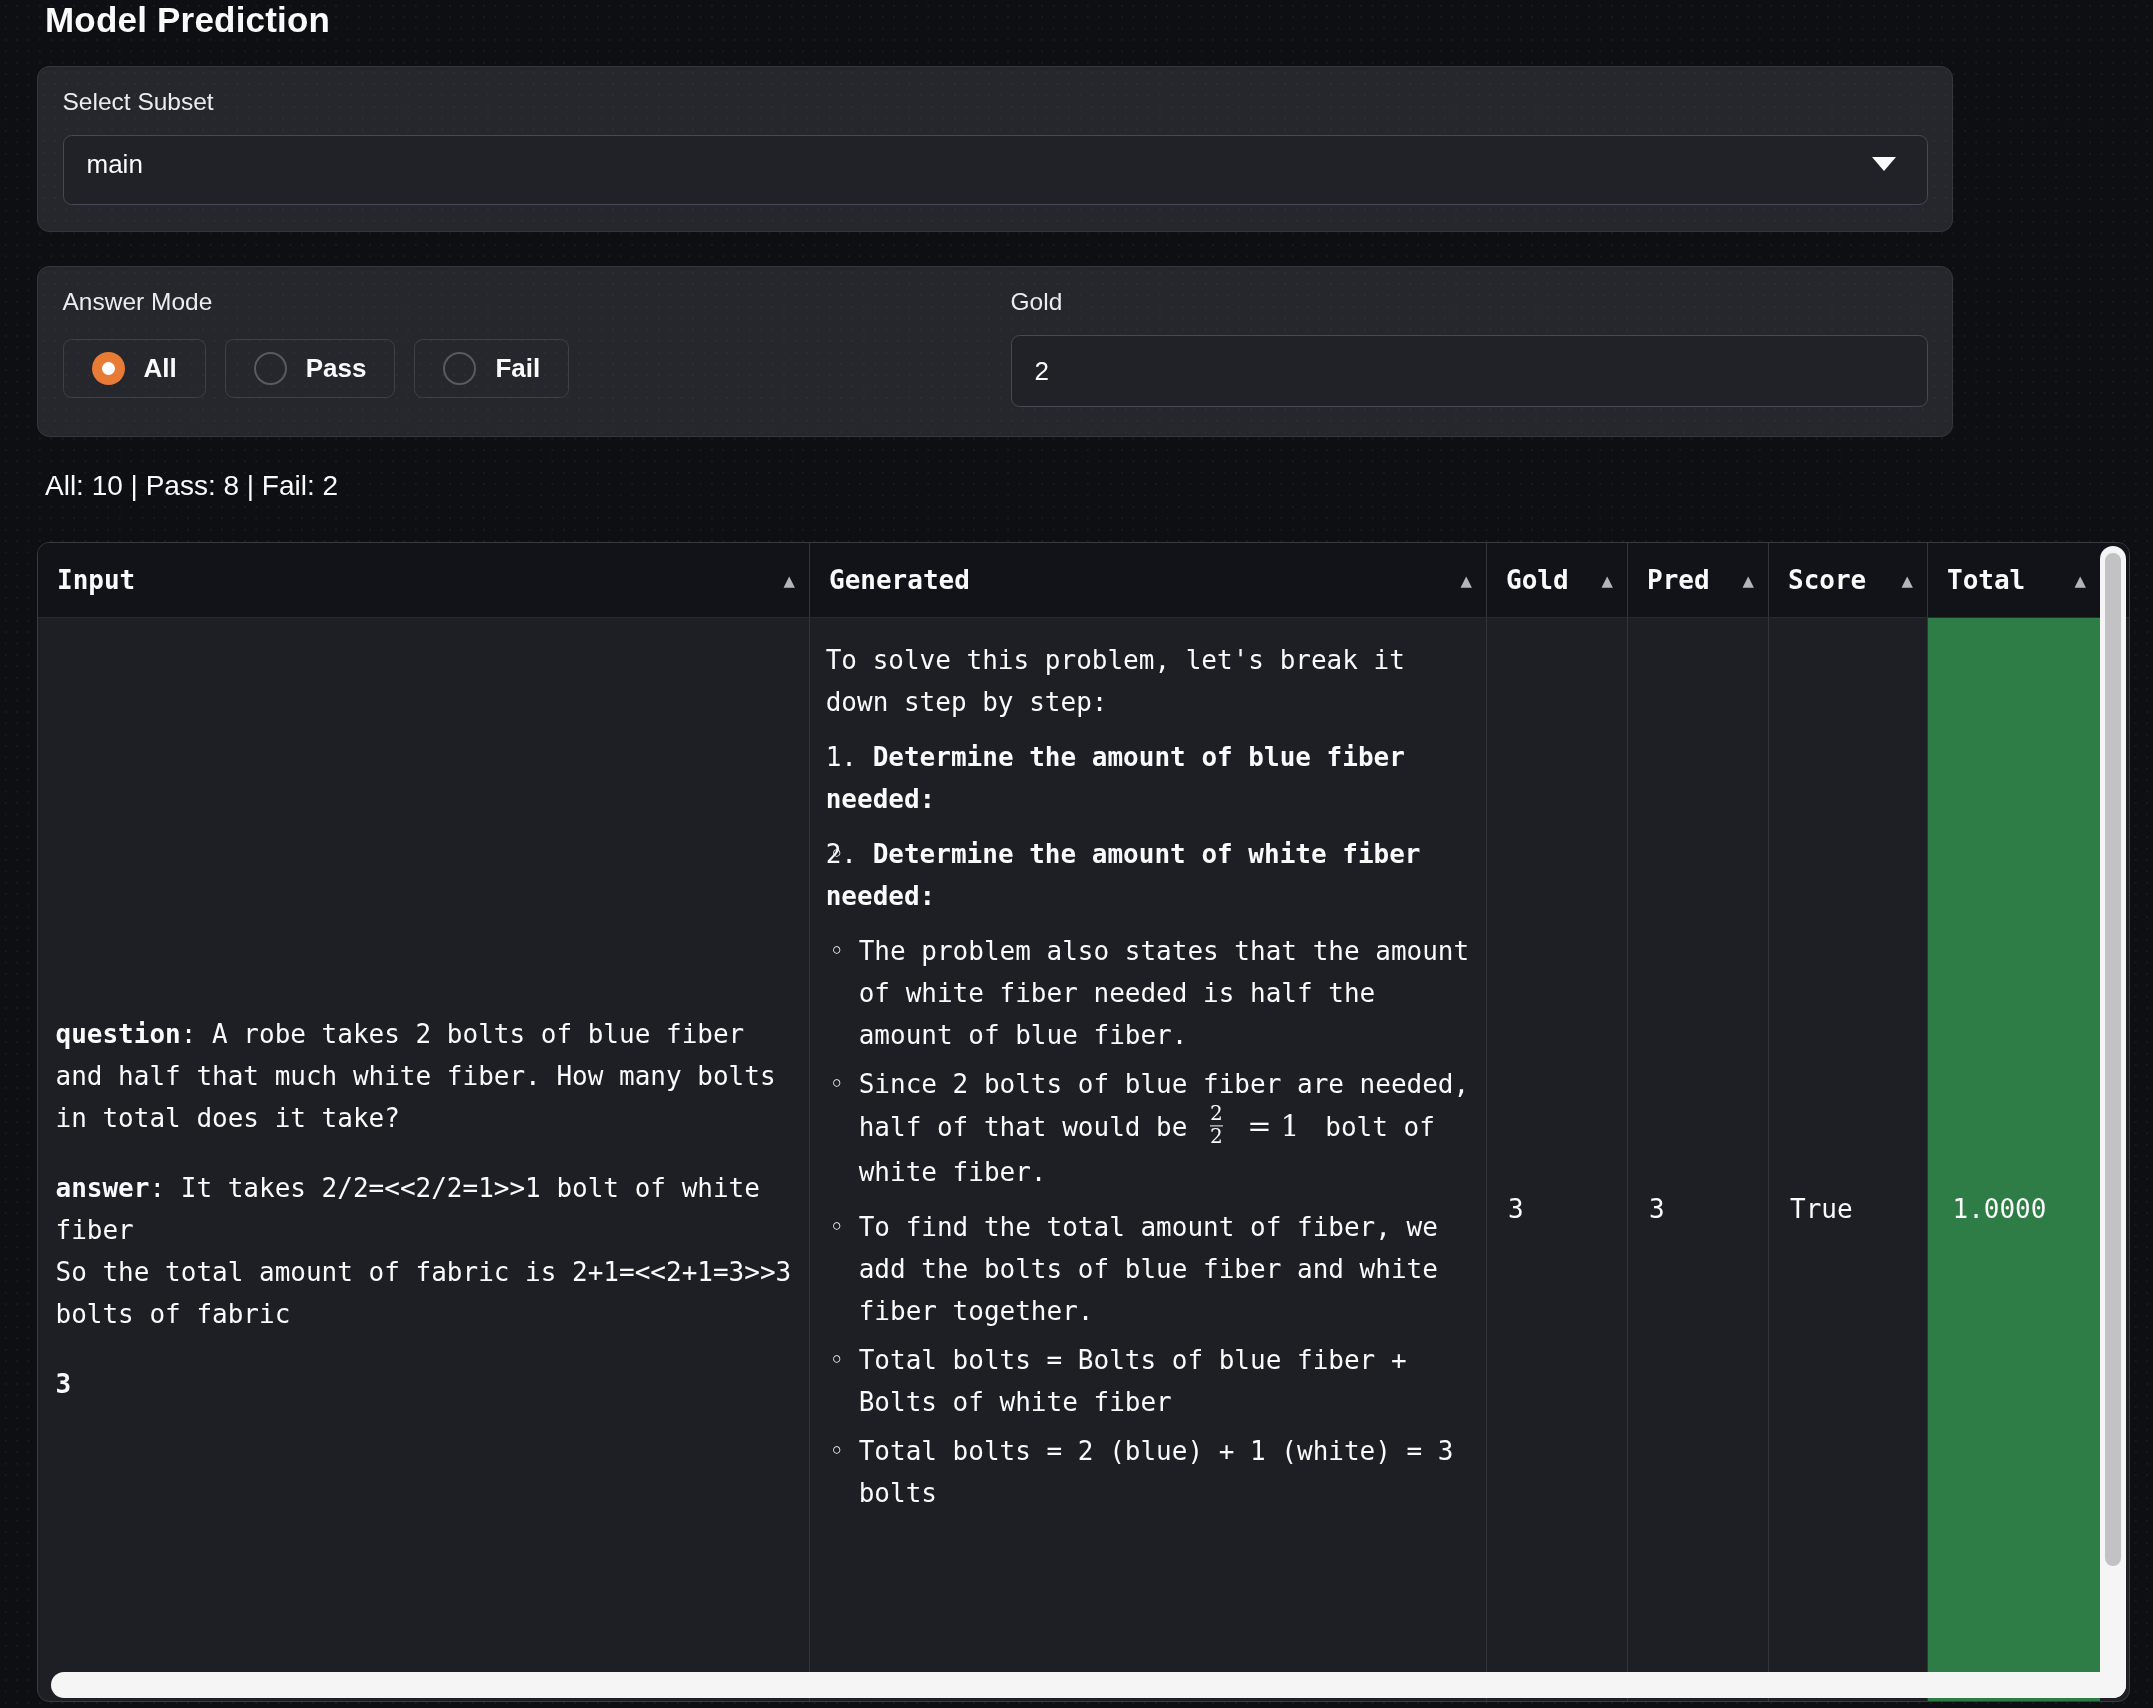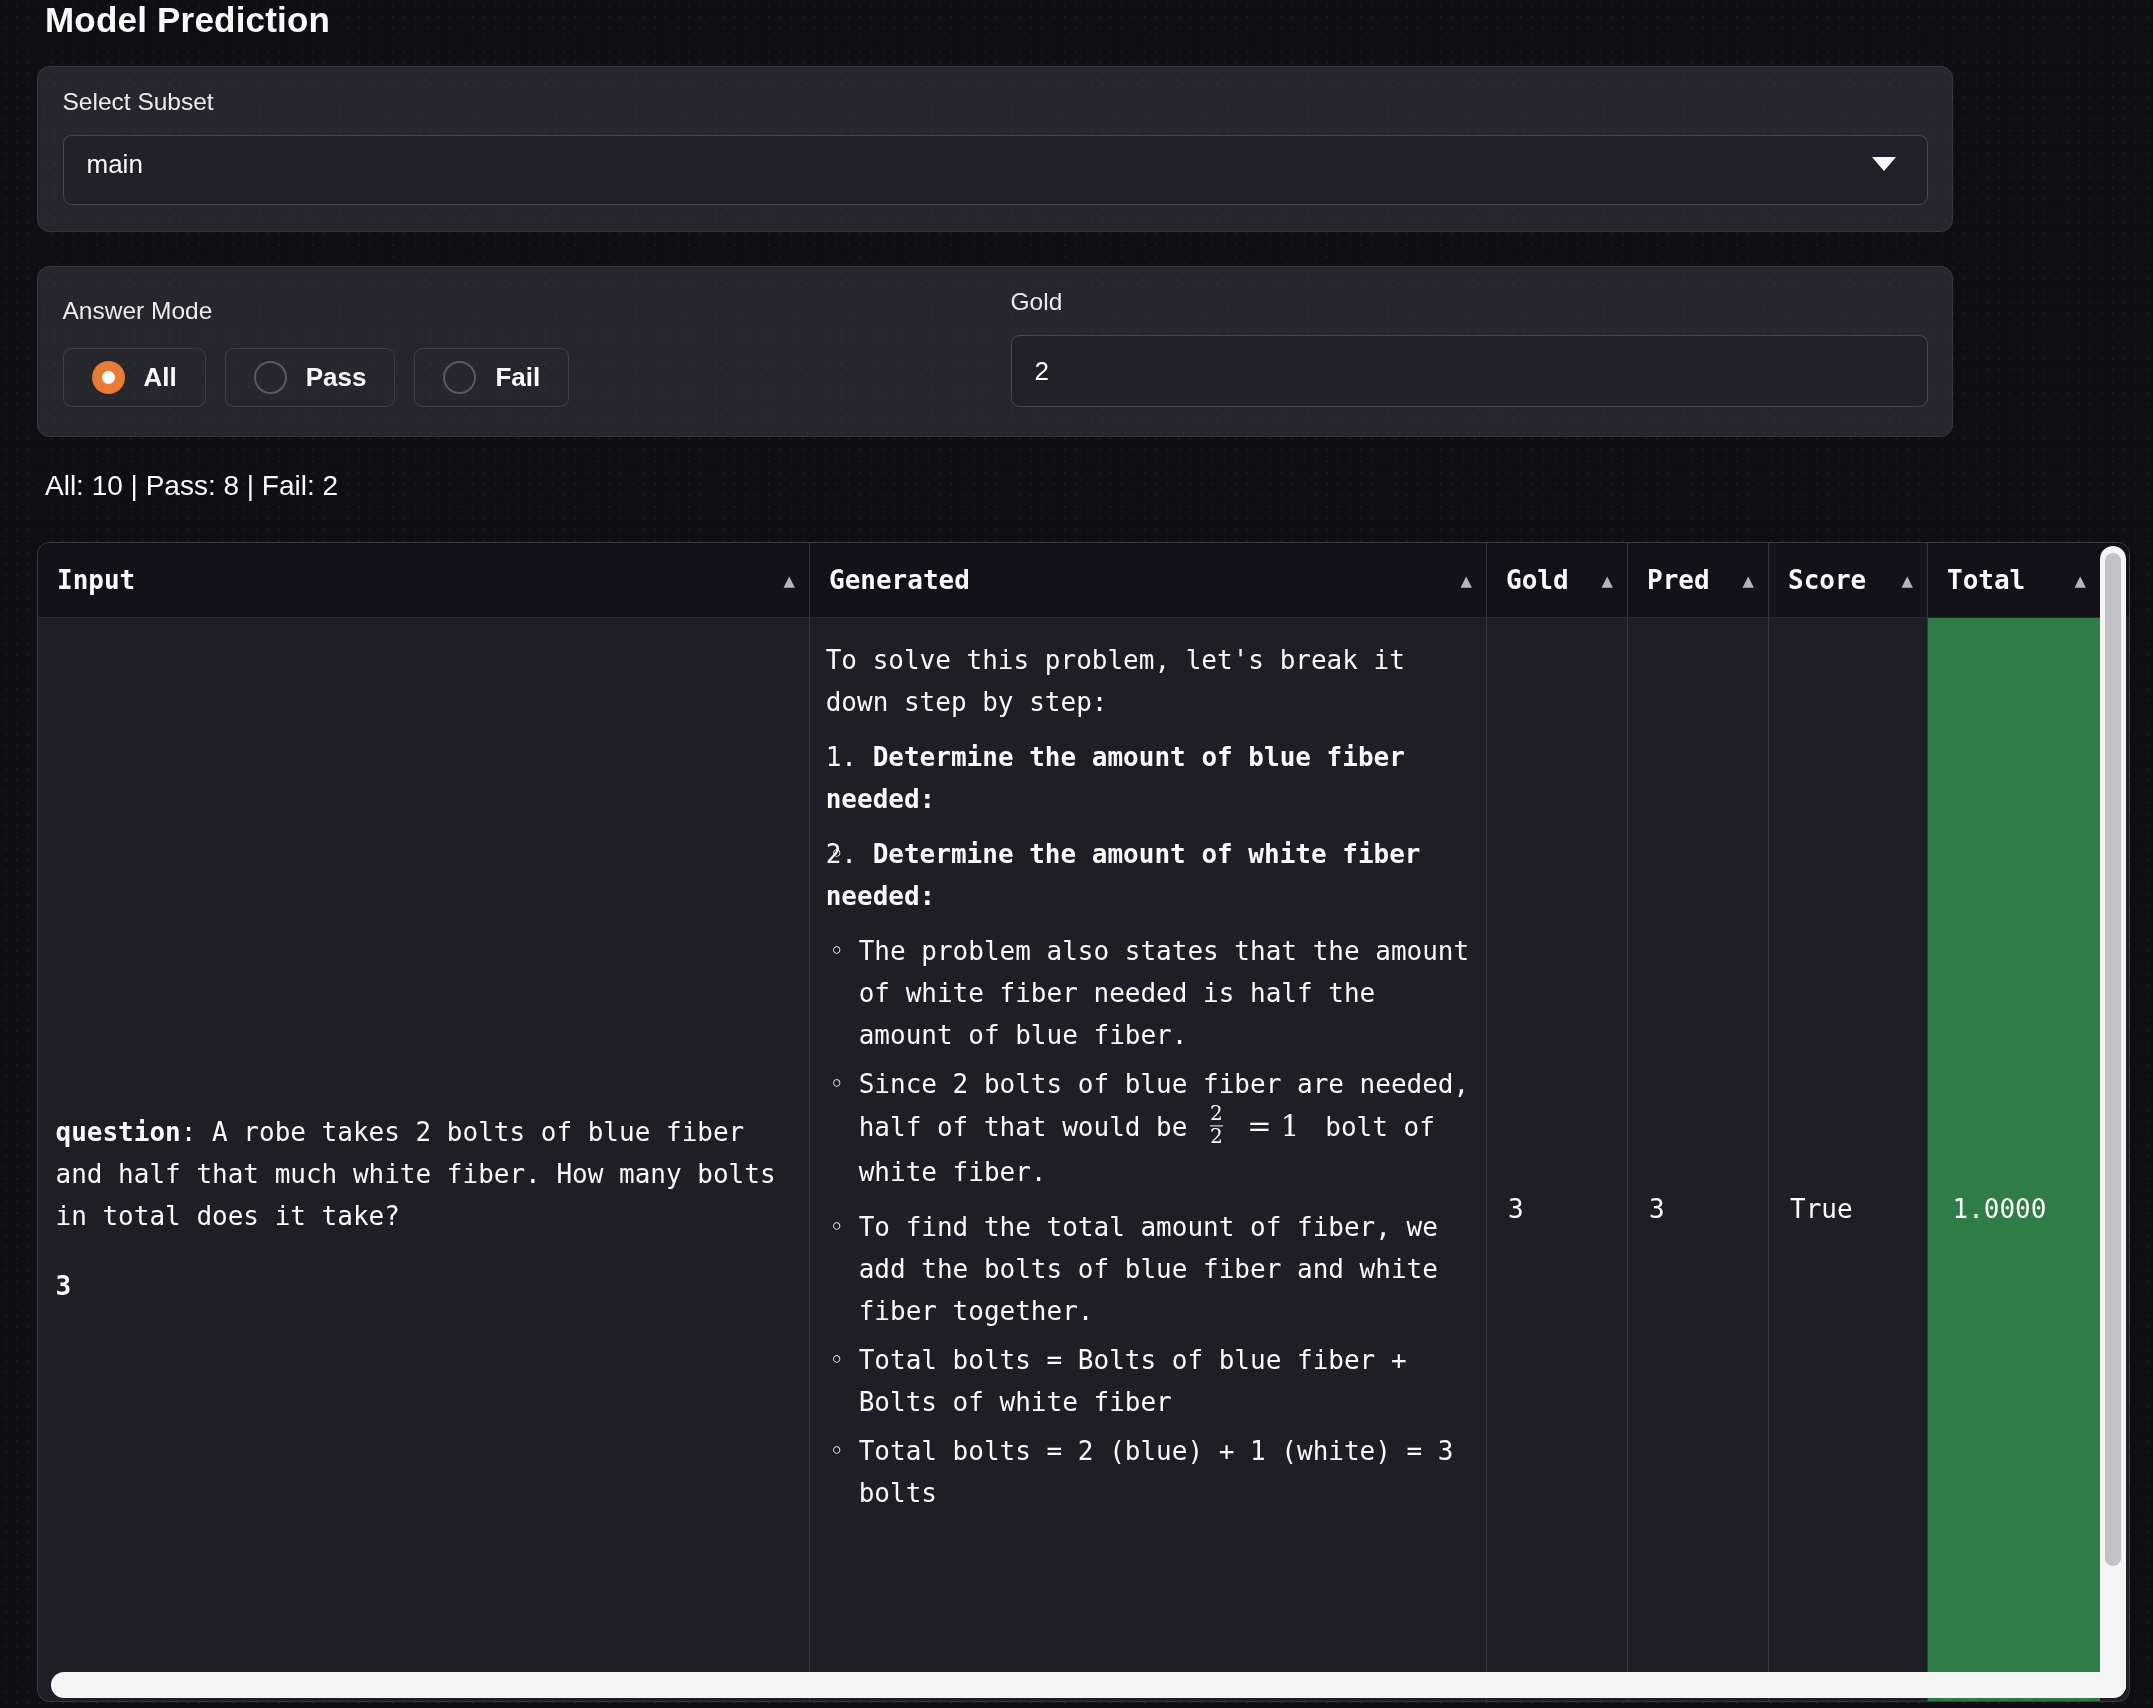--- a/index.html
+++ b/index.html
@@ -32,21 +32,21 @@
     background:#212228; border:0.9px solid #464853; border-radius:8.7px;
     display:flex; align-items:center; justify-content:space-between;
     padding:0 31px 12px 23px; cursor:pointer;
   }
   .selectbox .value { font-size:26px; color:#fafafa; }
   .chevron-down {
     width:0; height:0;
     border-left:12.2px solid transparent; border-right:12.2px solid transparent;
     border-top:14px solid #fafafa;
   }
-  .card2-inner { display:flex; gap:31px;align-items:flex-end; }
+  .card2-inner { display:flex; gap:31px; }
   .col { flex:1 1 0; min-width:0; }
   .radio-row { margin-top:23px; display:flex; gap:19px; }
   .radio-pill {
     height:59px; display:inline-flex; align-items:center; gap:19px;
     padding:0 28px; border:0.9px solid #3e4049; border-radius:8.7px; cursor:pointer;
   }
   .radio-circle {
     width:33px; height:33px; border-radius:50%;
     border:2.6px solid #585a63; display:flex; align-items:center; justify-content:center;
     flex:0 0 auto;
@@ -194,20 +194,21 @@
         <span class="sort-icon">▲</span>
       </div>
       <div></div>
     </div>
 
     <div class="tgrid tbody">
 
       <div class="td input-cell">
         <div class="md">
           <p><b>question</b><span>: A robe takes 2 bolts of blue fiber and half that much white fiber. How many bolts in total does it take?</span></p>
+          <p><b>answer</b><span>: It takes 2/2=&lt;&lt;2/2=1&gt;&gt;1 bolt of white fiber</span><br><span>So the total amount of fabric is 2+1=&lt;&lt;2+1=3&gt;&gt;3 bolts of fabric</span></p>
           <p><b>3</b></p>
         </div>
       </div>
 
       <div class="td gen-cell">
         <div class="md">
           <p>To solve this problem, let's break it down step by step:</p>
 
           <div class="step-head">
             <span>1.</span>

